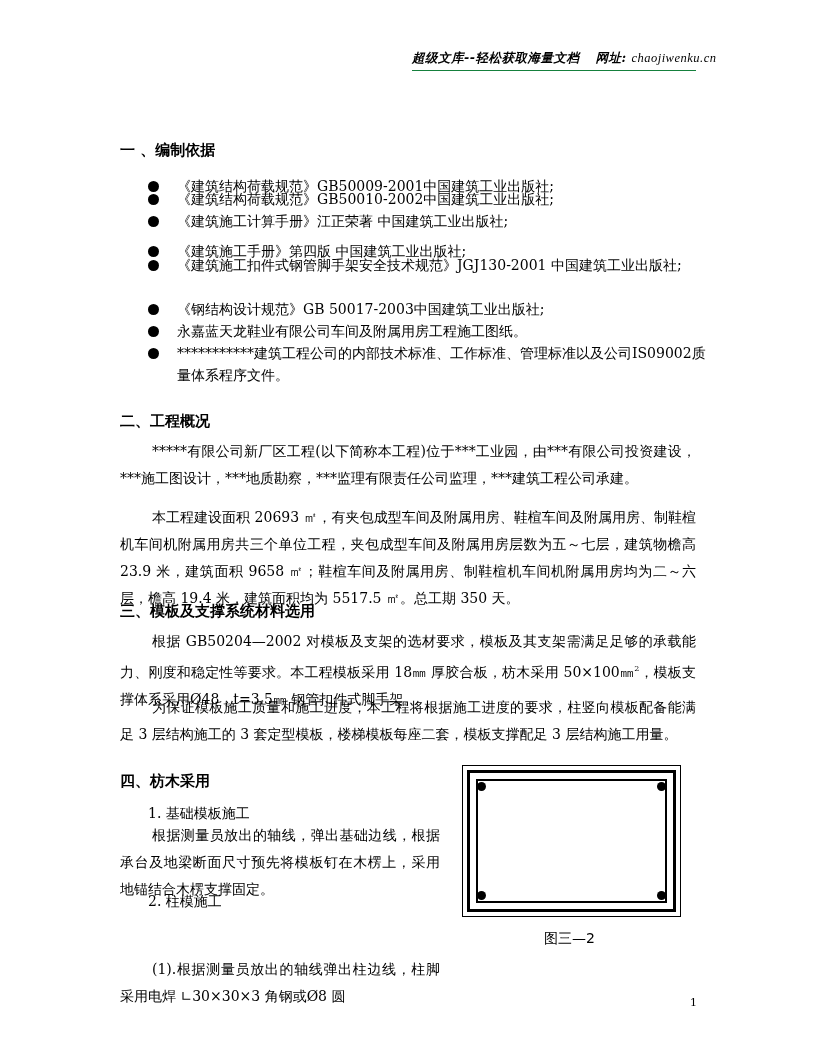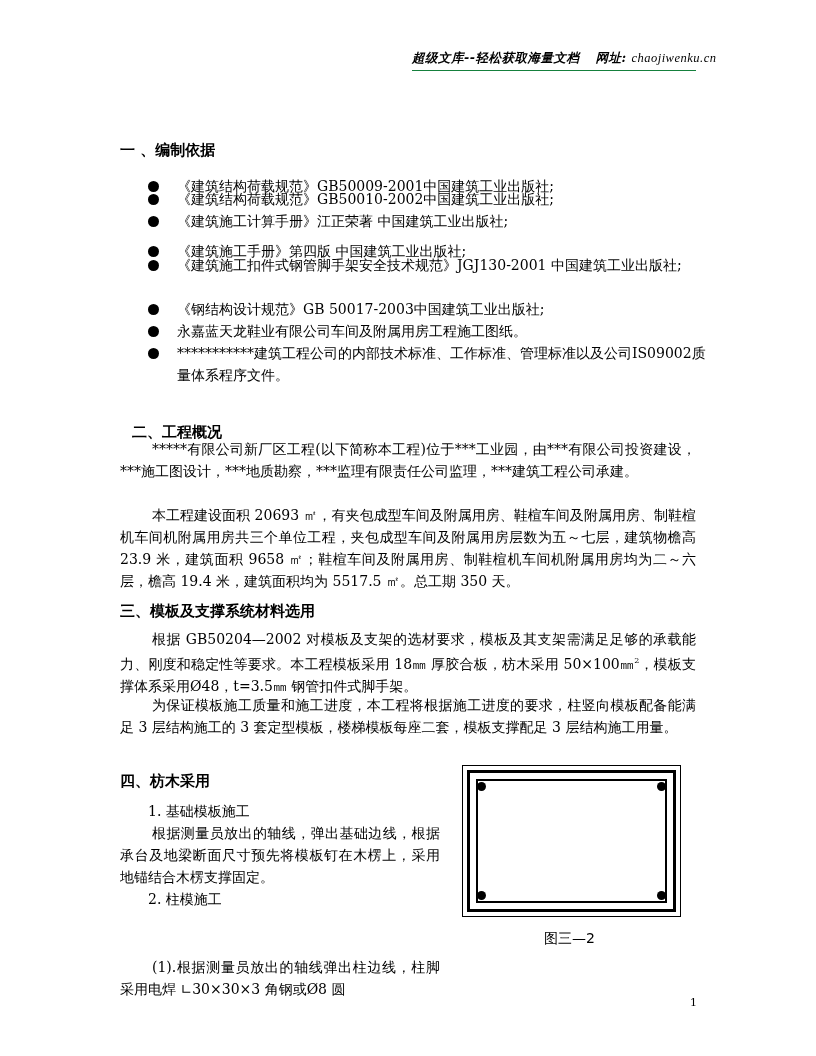--- a/index.html
+++ b/index.html
@@ -8,21 +8,21 @@
   .hdr { position:absolute; left:412px; top:50px; width:284px; font-size:12.5px;
          font-style:italic; font-weight:bold; white-space:nowrap; border-bottom:1px solid #15803d;
          padding-bottom:3px; letter-spacing:0.5px; }
   .hdr .sp { display:inline-block; width:16px; }
   .hdr .url { font-family:"Liberation Serif",serif; font-weight:normal; font-style:italic; }
   .h { position:absolute; left:120px; font-family:"DejaVu Sans","Liberation Sans",sans-serif;
        font-size:15px; font-weight:bold; white-space:nowrap; }
   .bl { position:absolute; left:148px; width:560px; font-size:14px; line-height:22px; }
   .bl .dot { position:absolute; left:0; top:6px; width:11px; height:11px; background:#000; border-radius:50%; }
   .bl .t { margin-left:29px; display:block; }
-  .p { position:absolute; left:120px; width:576px; font-size:14px; line-height:22px; text-align:justify; }
+  .p { position:absolute; left:120px; width:576px; font-size:14px; line-height:27px; text-align:justify; }
   .p.ind { text-indent:32px; }
   .p.narrow { width:320px; }
   .fig { position:absolute; left:462px; top:765px; width:219px; height:152px;
          border:1px solid #000; box-sizing:border-box; }
   .fig .f2 { position:absolute; left:4px; top:4px; right:4px; bottom:4px; border:3px solid #000; }
   .fig .f3 { position:absolute; left:13px; top:13px; right:13px; bottom:13px; border:2px solid #000; }
   .fig .rb { position:absolute; width:9px; height:9px; background:#000; border-radius:50%; }
   .cap { position:absolute; left:544px; top:930px; font-size:14px; font-family:"DejaVu Sans",sans-serif; }
   .pg { position:absolute; left:690px; top:996px; font-size:11px; }
   sup { font-size:8px; }
@@ -64,21 +64,21 @@
   <div class="bl" style="top:320px;">
       <span class="dot"></span>
       <span class="t">永嘉蓝天龙鞋业有限公司车间及附属用房工程施工图纸。</span>
     </div>
   <div class="bl" style="top:342px;">
       <span class="dot"></span>
       <span class="t">***********建筑工程公司的内部技术标准、工作标准、管理标准以及公司IS09002质量体系程序文件。</span>
     </div>
 </div>
 
-<div class="h" style="top:423px;margin-left:12px;">二、工程概况</div>
+<div class="h" style="top:412px;">二、工程概况</div>
 <div class="p ind" style="top:438px;">*****有限公司新厂区工程(以下简称本工程)位于***工业园，由***有限公司投资建设，***施工图设计，***地质勘察，***监理有限责任公司监理，***建筑工程公司承建。</div>
 <div class="p ind" style="top:504px;">本工程建设面积 20693 ㎡，有夹包成型车间及附属用房、鞋楦车间及附属用房、制鞋楦机车间机附属用房共三个单位工程，夹包成型车间及附属用房层数为五～七层，建筑物檐高 23.9 米，建筑面积 9658 ㎡；鞋楦车间及附属用房、制鞋楦机车间机附属用房均为二～六层，檐高 19.4 米，建筑面积均为 5517.5 ㎡。总工期 350 天。</div>
 
 <div class="h" style="top:602px;">三、模板及支撑系统材料选用</div>
 <div class="p ind" style="top:628px;"><span>根据 GB50204—2002 对模板及支架的选材要求，模板及其支架需满足足够的承载能力、刚度和稳定性等要求。本工程模板采用 18㎜ 厚胶合板，枋木采用 50×100㎜</span><sup>2</sup><span>，模板支撑体系采用Ø48，t=3.5㎜ 钢管扣件式脚手架。</span></div>
 <div class="p ind" style="top:694px;">为保证模板施工质量和施工进度，本工程将根据施工进度的要求，柱竖向模板配备能满足 3 层结构施工的 3 套定型模板，楼梯模板每座二套，模板支撑配足 3 层结构施工用量。</div>
 
 <div class="h" style="top:772px;">四、枋木采用</div>
 <div class="p narrow" style="top:800px; left:148px;">1. 基础模板施工</div>
 <div class="p narrow ind" style="top:822px;">根据测量员放出的轴线，弹出基础边线，根据承台及地梁断面尺寸预先将模板钉在木楞上，采用地锚结合木楞支撑固定。</div>

